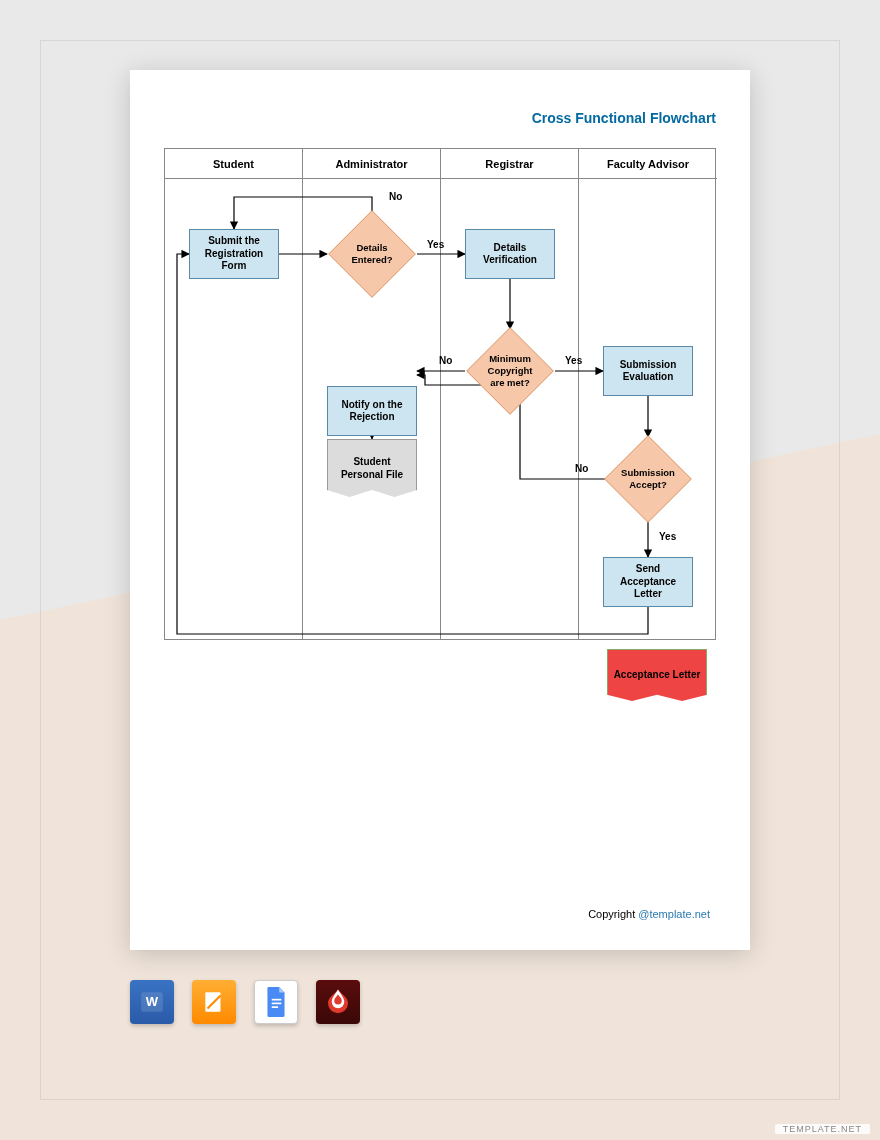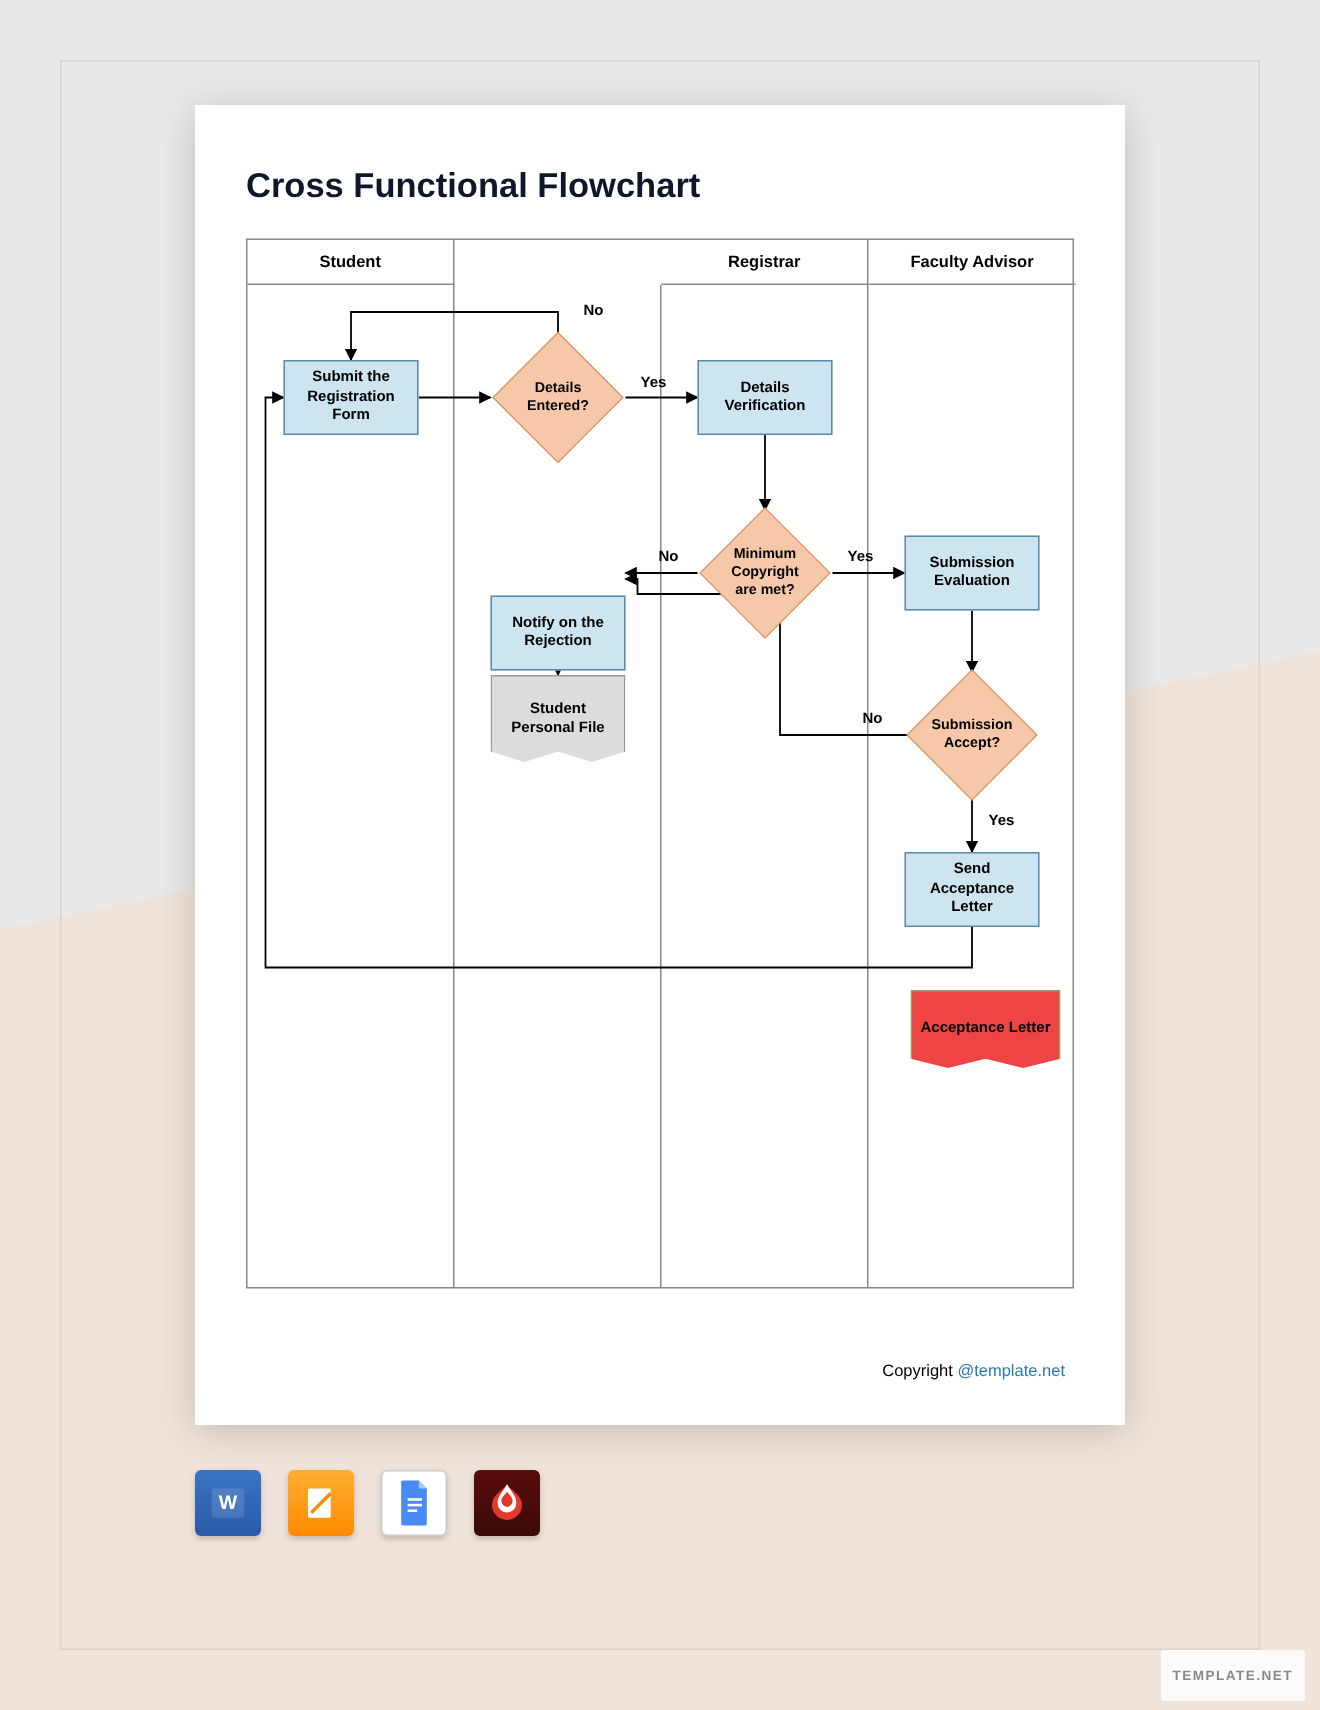--- a/index.html
+++ b/index.html
@@ -27,30 +27,30 @@
     position: absolute;
     top: 70px;
     left: 130px;
     width: 620px;
     height: 880px;
     background: #fff;
     box-shadow: 0 4px 24px rgba(0,0,0,0.18);
     padding: 40px 34px 20px 34px;
   }
   .title {
-    text-align: left;
-    font-size: 23px;
-    font-weight: bold;
-    color: #0f172a;
+    text-align: right;
+    font-size: 14px;
+    font-weight: bold;
+    color: #0369a1;
     margin-bottom: 22px;
   }
   .chart {
     position: relative;
     width: 552px;
-    height: 700px;
+    height: 492px;
     border: 1px solid #888;
   }
   .lane-header {
     position: absolute;
     top: 0;
     height: 30px;
     display: flex;
     align-items: center;
     justify-content: center;
     font-size: 11px;
@@ -163,37 +163,37 @@
   .fmt-pages { background: linear-gradient(#ffae33,#ff8a00); }
   .fmt-gdocs { background: #fff; border:1px solid #ccc; }
   .fmt-pdf   { background: linear-gradient(#5a0c0c,#3a0808); }
   .watermark {
     position: absolute;
     bottom: 6px; right: 10px;
     background: rgba(255,255,255,0.85);
     color: #888;
     font-size: 9px;
     letter-spacing: 1px;
-    padding: 12px 8px;
+    padding: 0 8px;
     border-radius: 2px;
-    font-weight: bold;
   }
 </style>
 </head>
 <body>
 
 <div class="bg-top"></div>
 <div class="frame"></div>
 
 <div class="page">
   <div class="title">Cross Functional Flowchart</div>
 
   <div class="chart">
 
     <div class="lane-header lane-0">Student</div>
+    <div class="lane-header lane-1">Administrator</div>
     <div class="lane-header lane-2">Registrar</div>
     <div class="lane-header lane-3">Faculty Advisor</div>
 
     <div class="lane-body lane-0"></div>
     <div class="lane-body lane-1"></div>
     <div class="lane-body lane-2"></div>
     <div class="lane-body lane-3"></div>
 
     <svg class="connectors">
       <defs>

